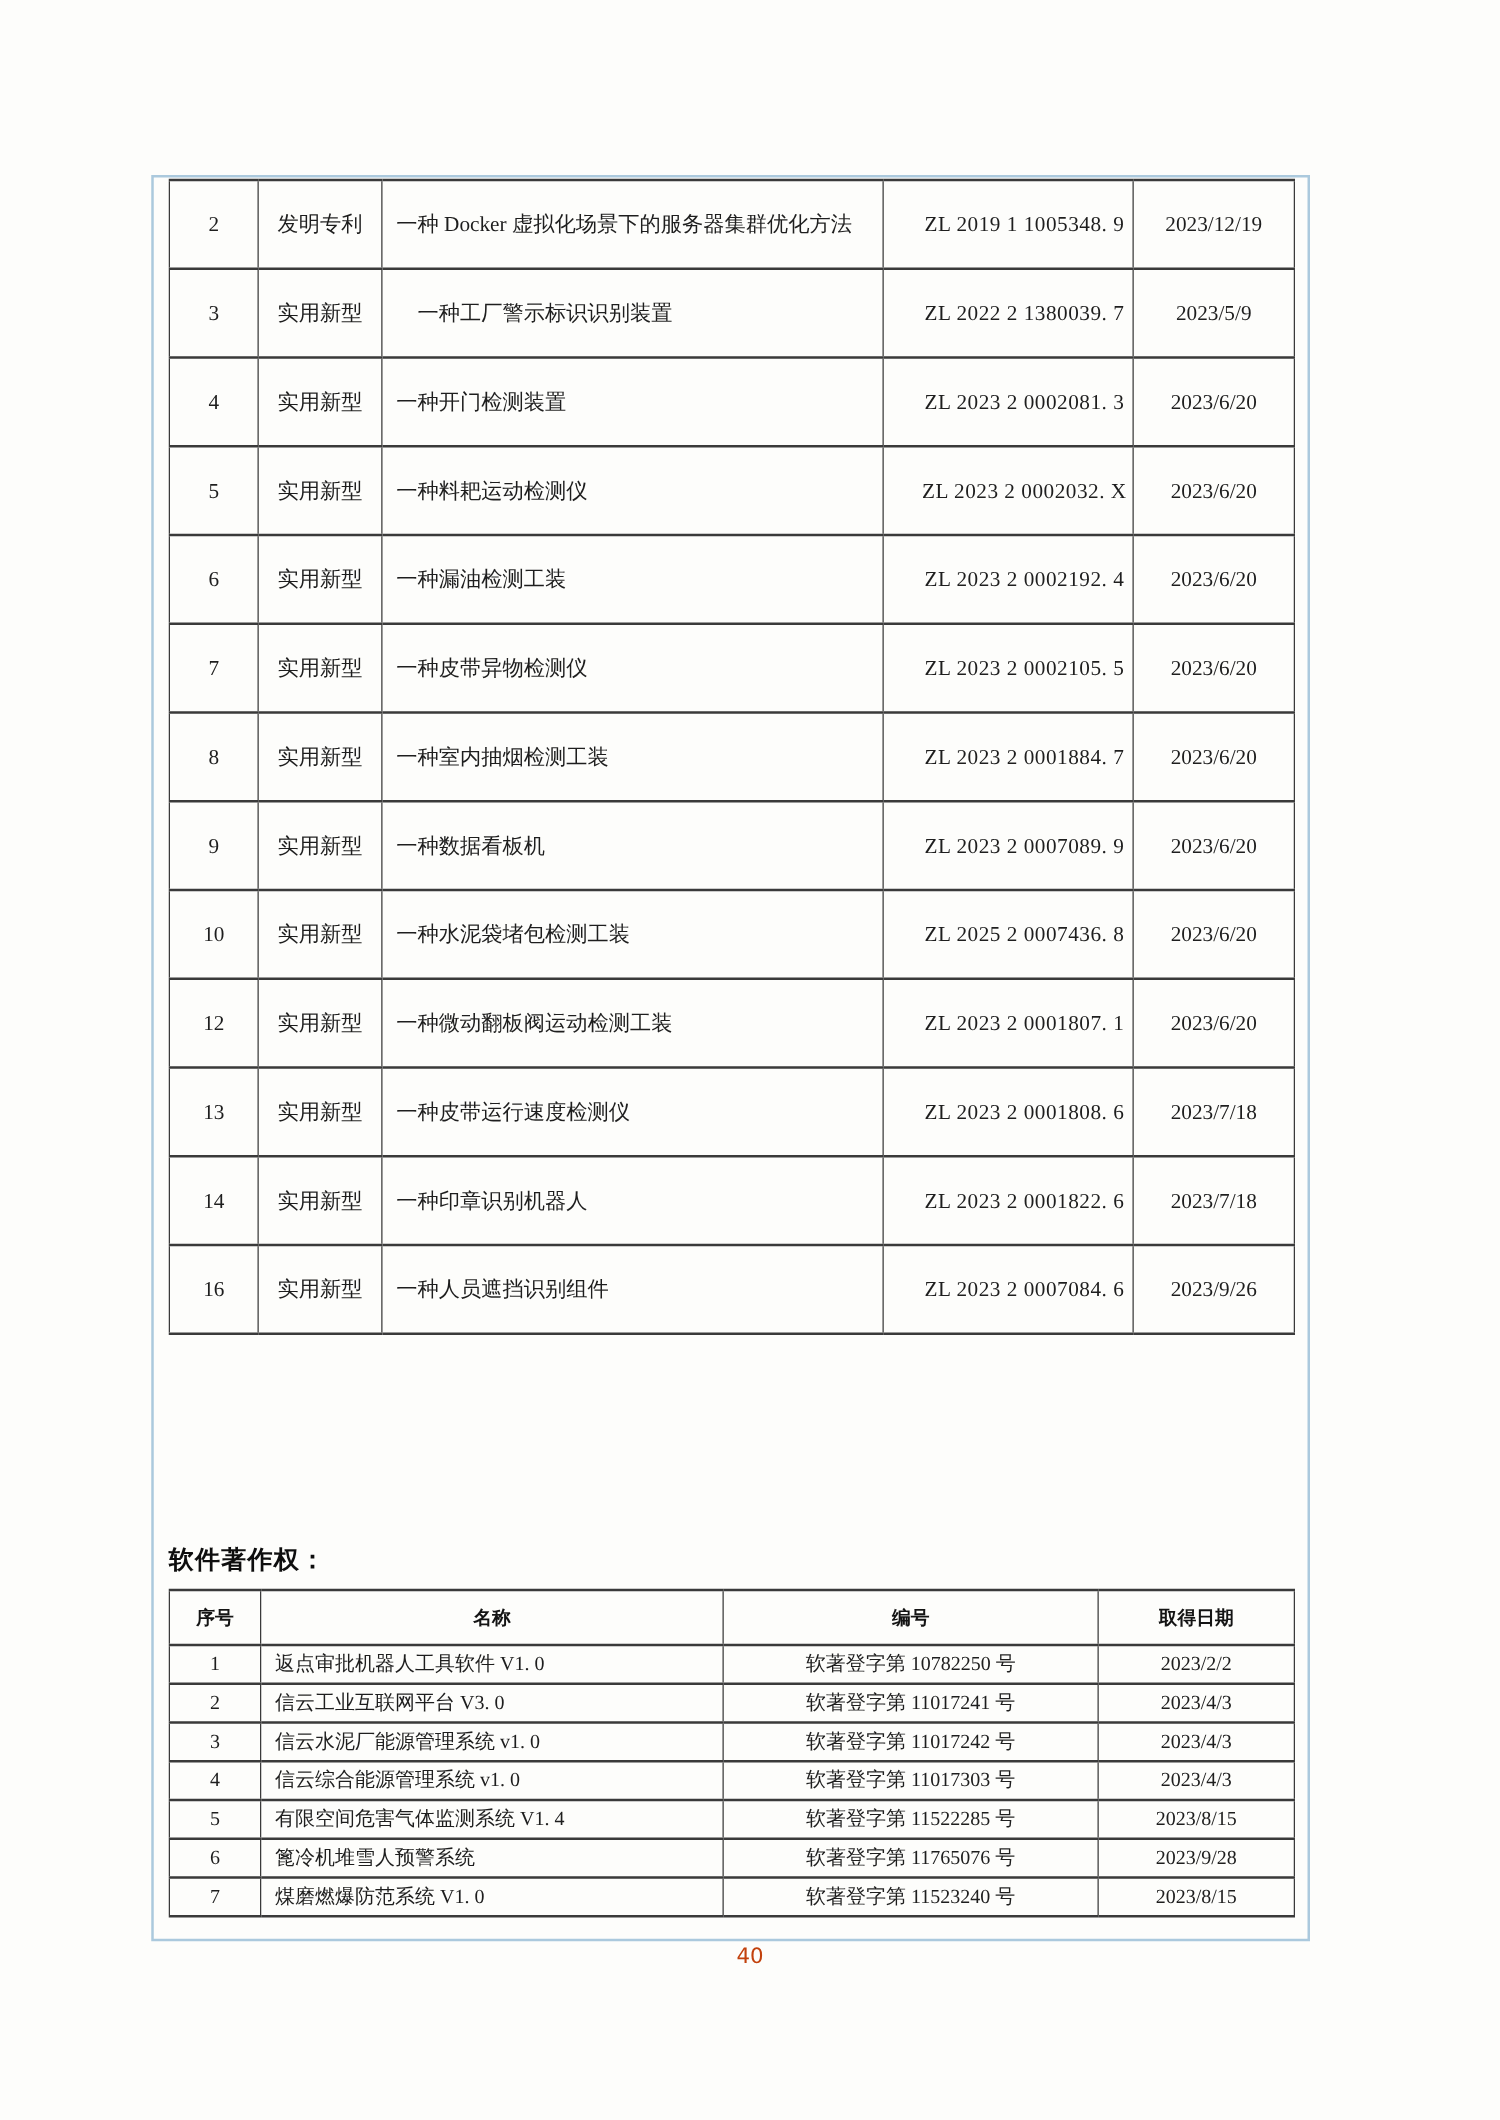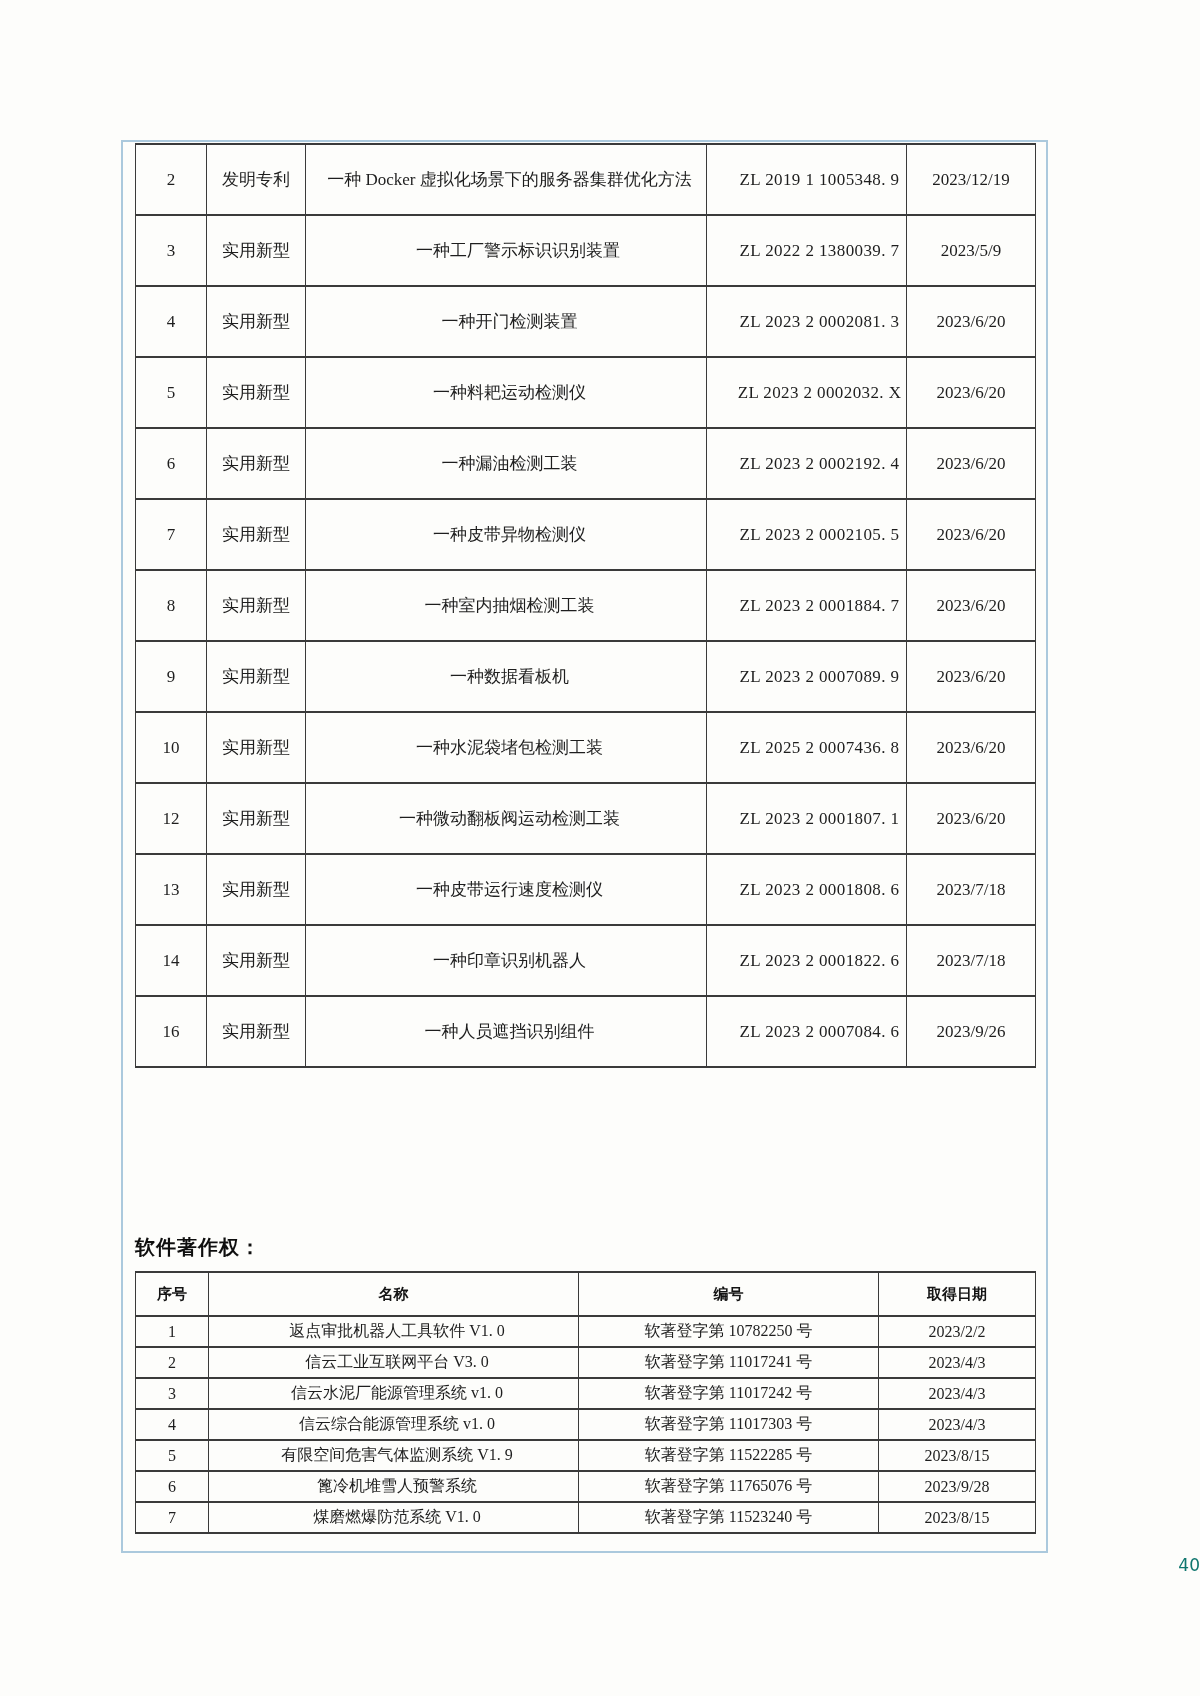--- a/index.html
+++ b/index.html
@@ -52,27 +52,27 @@
   .software td {
     border:1px solid #3a3a3a;
     border-top-width:2px; border-bottom-width:2px;
     height:29px;
     font-size:16px;
     vertical-align:middle;
     padding:0 4px;
     overflow:hidden;
   }
   .col-no, .col-type, .col-number, .col-date { text-align:center; }
-  .col-name { text-align:center; padding-left:11px !important; white-space:pre-wrap; }
+  .col-name { text-align:left; padding-left:11px !important; white-space:pre-wrap; }
   .patents .col-number { letter-spacing:0.4px;padding-left:30px; }
   .page-number {
     position:absolute; top:1555px; left:0; width:1200px;
-    text-align:right;
+    text-align:center;
     font-family:"DejaVu Sans","Liberation Sans",sans-serif;
-    font-size:17px; color:#0f766e;
+    font-size:17px; color:#c2410c;
   }
 </style>
 </head>
 <body>
 
 <div class="page">
 
   <div class="frame"></div>
 
   <table class="patents">
@@ -215,21 +215,21 @@
           <td class="col-date">2023/4/3</td>
         </tr>
         <tr>
           <td class="col-no">4</td>
           <td class="col-name">信云综合能源管理系统 v1. 0</td>
           <td class="col-number">软著登字第 11017303 号</td>
           <td class="col-date">2023/4/3</td>
         </tr>
         <tr>
           <td class="col-no">5</td>
-          <td class="col-name">有限空间危害气体监测系统 V1. 9</td>
+          <td class="col-name">有限空间危害气体监测系统 V1. 4</td>
           <td class="col-number">软著登字第 11522285 号</td>
           <td class="col-date">2023/8/15</td>
         </tr>
         <tr>
           <td class="col-no">6</td>
           <td class="col-name">篦冷机堆雪人预警系统</td>
           <td class="col-number">软著登字第 11765076 号</td>
           <td class="col-date">2023/9/28</td>
         </tr>
         <tr>

